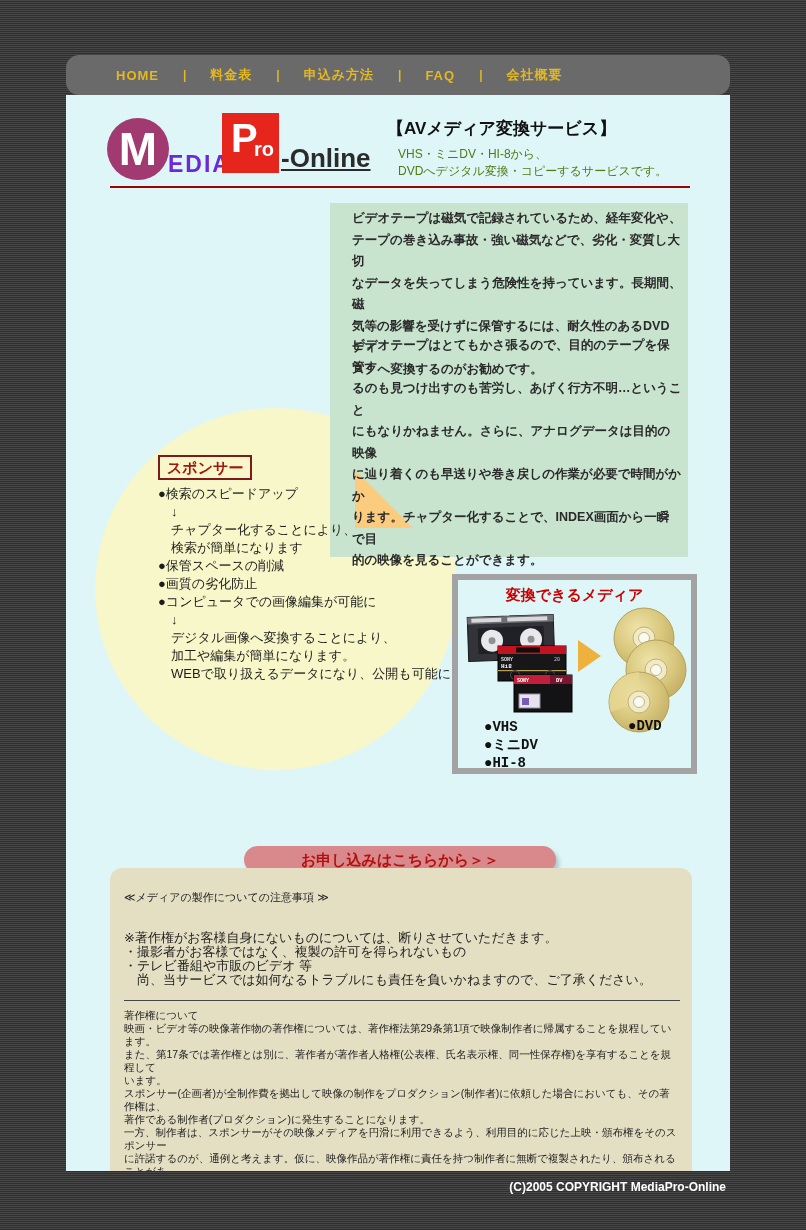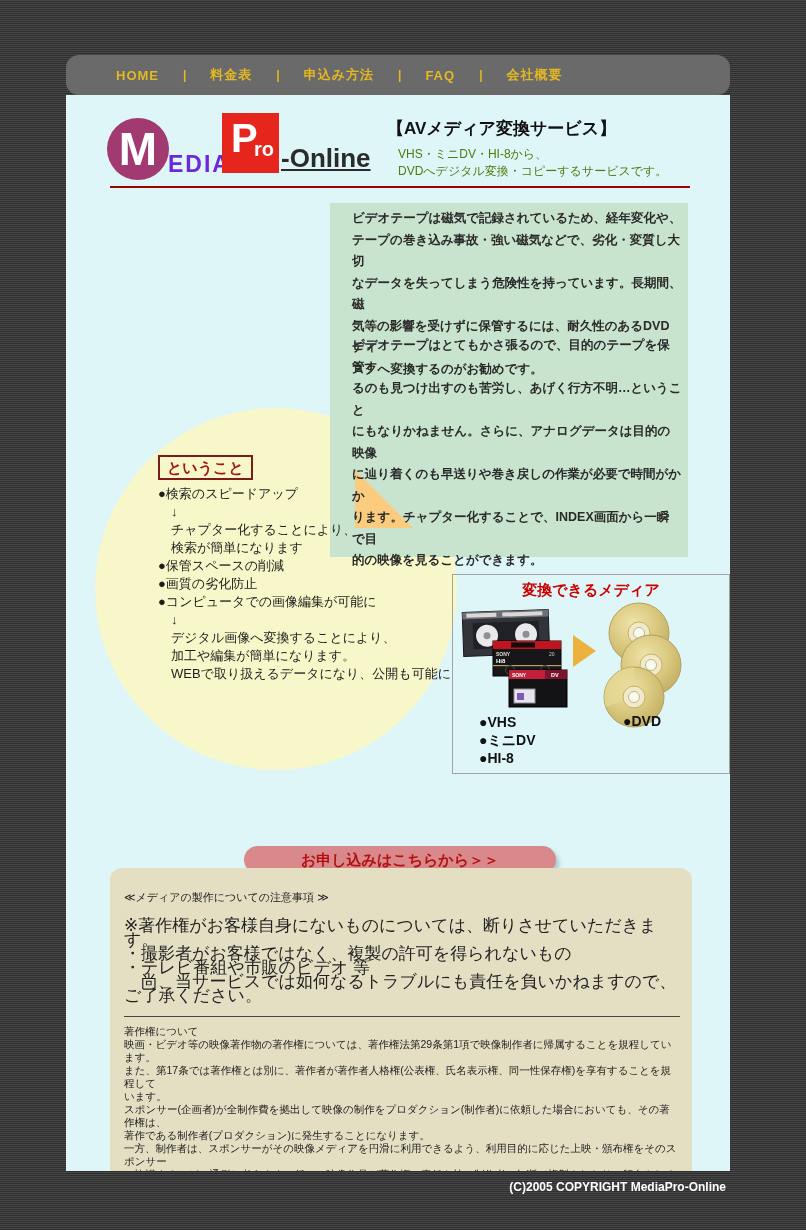--- a/index.html
+++ b/index.html
@@ -85,22 +85,22 @@
   .merit-label{
     position:absolute;left:92px;top:360px;border:2px solid #7d1a1a;
     color:#a31515;font-size:15px;font-weight:bold;padding:1px 7px;line-height:19px;
   }
   .merit-list{
     position:absolute;left:92px;top:390px;font-size:13px;color:#1d1d1d;
     line-height:18px;white-space:pre-wrap;
   }
   
   .media-box{
-    position:absolute;left:386px;top:479px;width:278px;height:200px;
-    border:1px solid #a3a3a3;box-sizing:border-box;
+    position:absolute;left:386px;top:479px;width:245px;height:200px;
+    border:6px solid #a3a3a3;box-sizing:border-box;font-family:Liberation Mono, monospace;
   }
   .media-title{
     position:absolute;left:0;top:6px;width:100%;text-align:center;
     font-size:15px;font-weight:bold;color:#cc0000;
   }
   .media-illustration{position:absolute;left:0;top:24px;}
   .media-sources{
     position:absolute;left:26px;top:138px;font-size:14px;font-weight:bold;
     color:#111;line-height:18px;
   }
@@ -115,21 +115,21 @@
     text-decoration:none;display:block;cursor:pointer;
     box-shadow:3px 4px 4px rgba(125,160,170,.55);
   }
   
   .notes-box{
     position:absolute;left:44px;top:773px;width:582px;height:344px;
     border-radius:12px;background:#e4dfc3;box-sizing:border-box;
     padding:22px 12px 0 14px;color:#222;
   }
   .notes-heading{font-size:11px;white-space:pre-wrap;}
-  .notes-cautions{margin-top:14px;font-size:17px;line-height:14px;white-space:pre-wrap;}
+  .notes-cautions{margin-top:26px;font-size:13px;line-height:14px;white-space:pre-wrap;}
   .notes-rule{border:none;border-top:1px solid #444;margin:13px 0 8px 0;}
   .notes-copyright{font-size:10.5px;line-height:13px;white-space:pre-wrap;}
   
   .footer-copyright{
     position:absolute;right:80px;top:1180px;color:#fff;font-size:12px;font-weight:bold;
   }
 </style>
 </head>
 <body>
 
@@ -177,21 +177,21 @@
 なデータを失ってしまう危険性を持っています。長期間、磁
 気等の影響を受けずに保管するには、耐久性のあるDVDディ
 スクへ変換するのがお勧めです。</div>
     <div class="info-para p2">ビデオテープはとてもかさ張るので、目的のテープを保管す
 るのも見つけ出すのも苦労し、あげく行方不明…ということ
 にもなりかねません。さらに、アナログデータは目的の映像
 に辿り着くのも早送りや巻き戻しの作業が必要で時間がかか
 ります。チャプター化することで、INDEX画面から一瞬で目
 的の映像を見ることができます。</div>
 
-    <div class="merit-label">ということ</div>
+    <div class="merit-label">スポンサー</div>
     <div class="merit-list">●検索のスピードアップ
 　↓
 　チャプター化することにより、
 　検索が簡単になります
 ●保管スペースの削減
 ●画質の劣化防止
 ●コンピュータでの画像編集が可能に
 　↓
 　デジタル画像へ変換することにより、
 　加工や編集が簡単になります。

